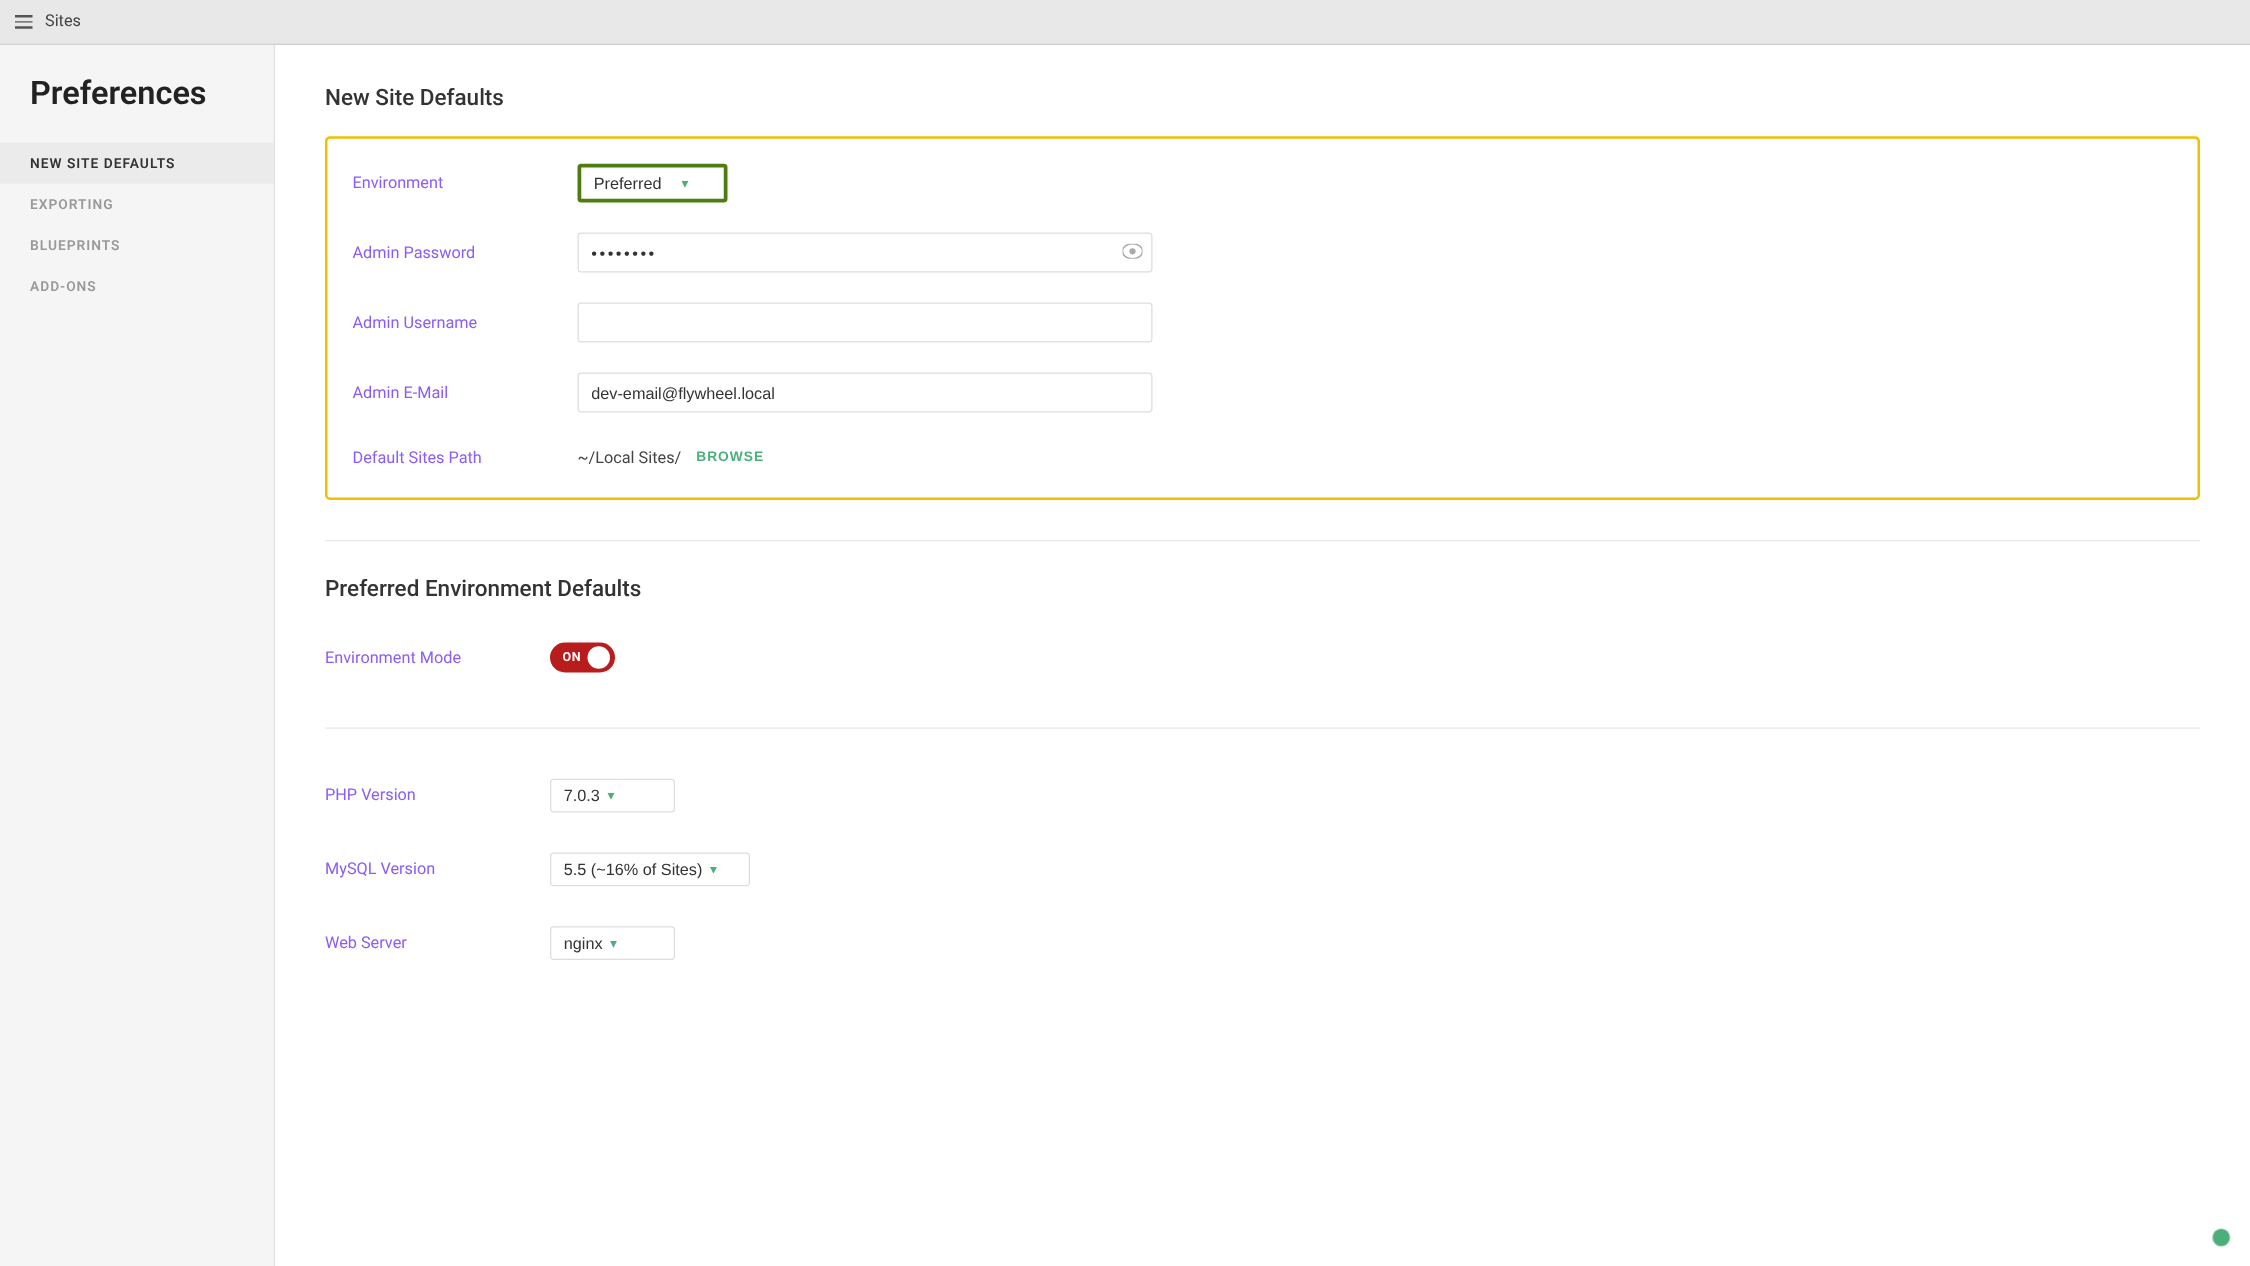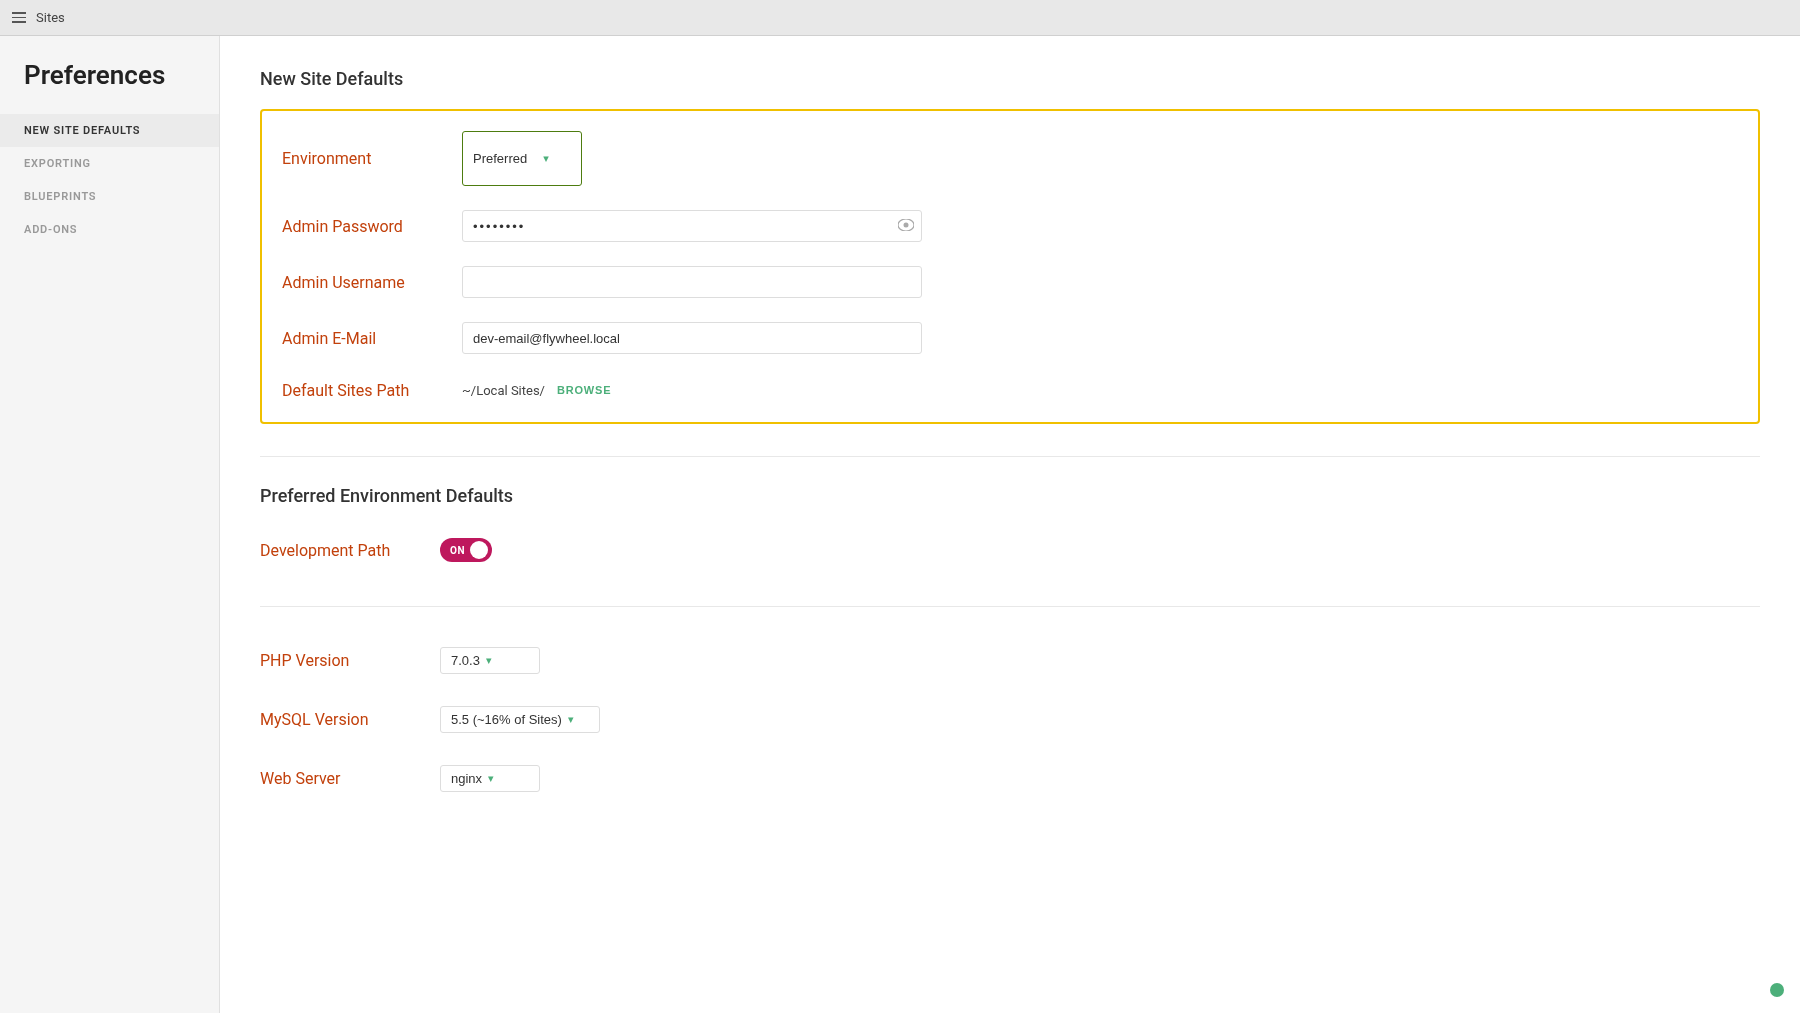--- a/index.html
+++ b/index.html
@@ -109,38 +109,38 @@
 
     
     .form-row {
       display: flex;
       align-items: center;
       padding: 12px 20px;
       min-height: 48px;
     }
     .form-label {
       width: 180px;
-      font-size: 16px;
-      color: #c2410c;
+      font-size: 13px;
+      color: #8b5cf6;
       flex-shrink: 0;
     }
     .form-control {
       flex: 1;
       max-width: 460px;
     }
 
     
     .dropdown-btn {
       display: inline-flex;
       align-items: center;
       gap: 16px;
       background: #fff;
-      border: 1px solid #4d7c0f;
+      border: 3px solid #4d7c0f;
       border-radius: 3px;
-      padding: 19px 10px;
+      padding: 5px 10px;
       font-size: 13px;
       color: #333;
       cursor: pointer;
       min-width: 120px;
     }
     .dropdown-arrow {
       color: #4caf7a;
       font-size: 11px;
     }
 
@@ -212,21 +212,21 @@
     }
 
     
     .toggle-wrap {
       display: inline-flex;
       align-items: center;
     }
     .toggle {
       width: 52px;
       height: 24px;
-      background: #be185d;
+      background: #b91c1c;
       border-radius: 12px;
       display: flex;
       align-items: center;
       padding: 0 4px;
       cursor: pointer;
       position: relative;
     }
     .toggle-label {
       font-size: 10px;
       font-weight: 700;
@@ -353,21 +353,21 @@
 
       </div>
     </div>
 
     <div class="divider"></div>
 
     <div class="section" style="margin-bottom: 32px;">
       <h2 class="section-title">Preferred Environment Defaults</h2>
 
       <div class="form-row" style="padding-left: 0;">
-        <span class="form-label">Development Path</span>
+        <span class="form-label">Environment Mode</span>
         <div class="toggle-wrap">
           <div class="toggle">
             <span class="toggle-label">ON</span>
             <div class="toggle-knob"></div>
           </div>
         </div>
       </div>
     </div>
 
     <div class="divider"></div>

